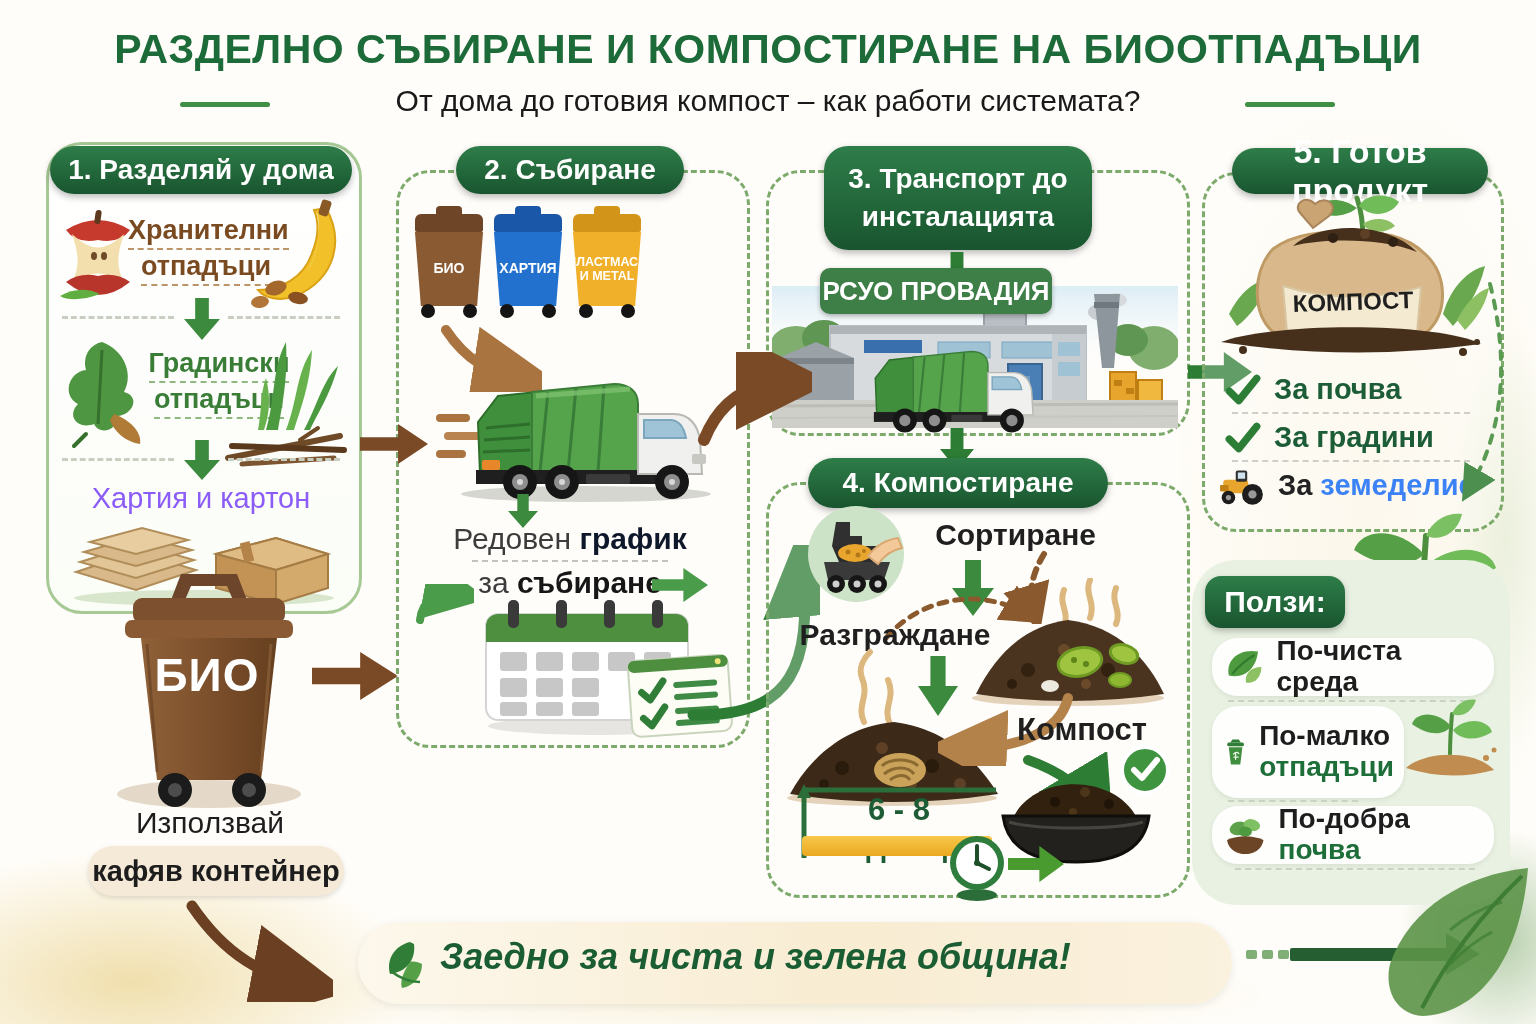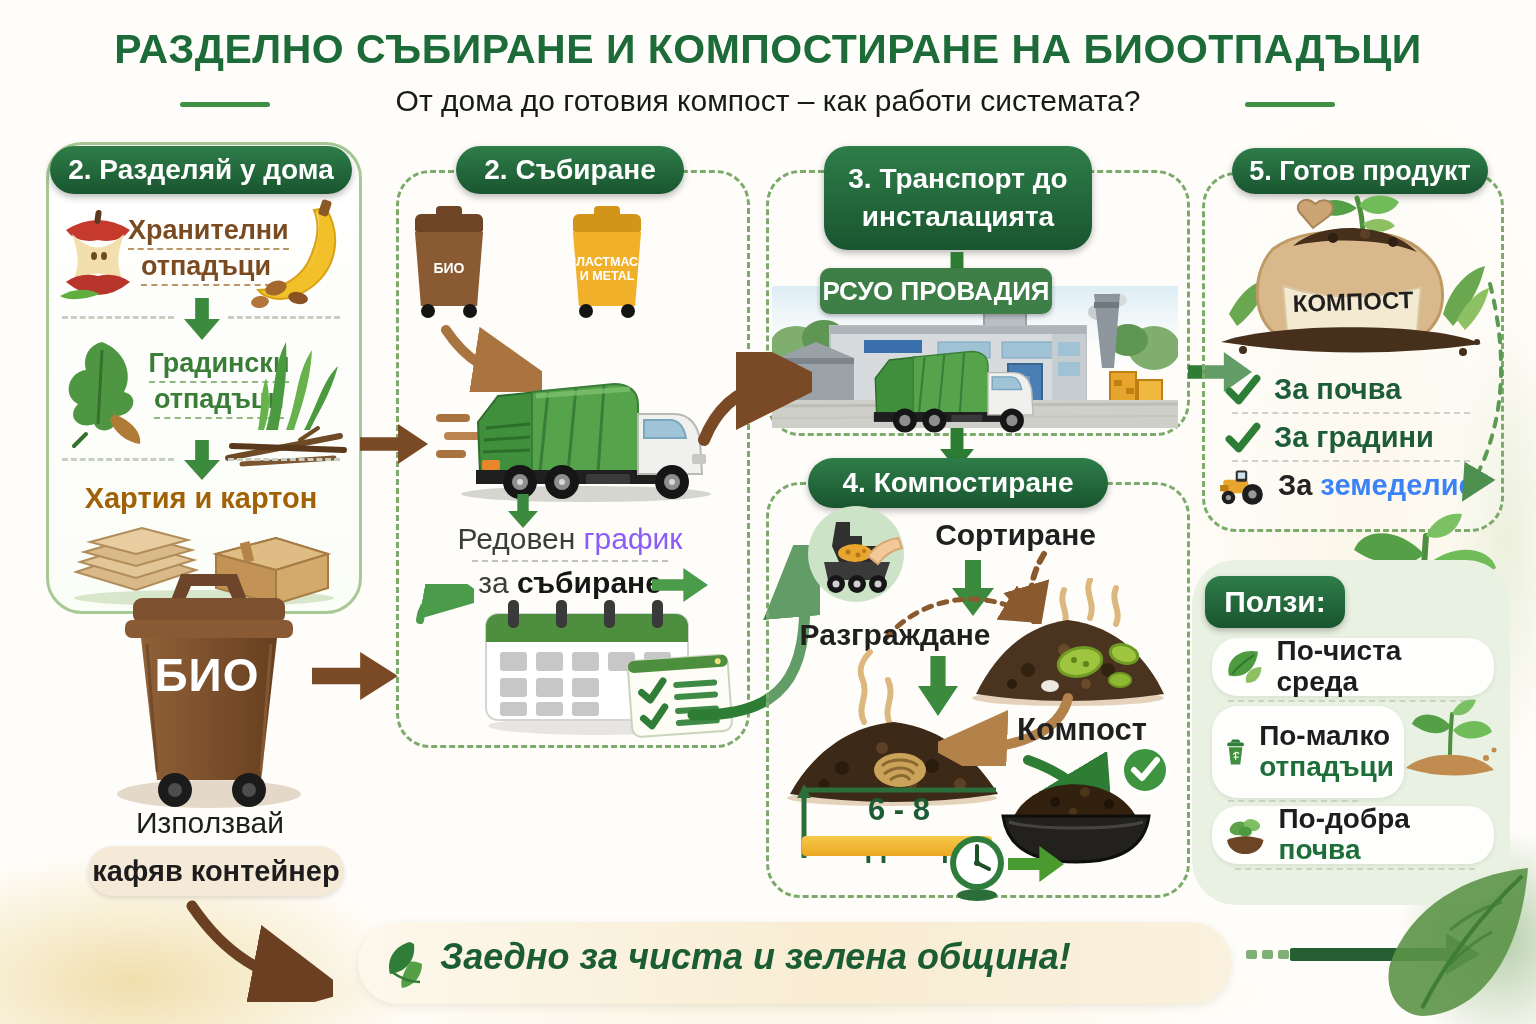--- a/index.html
+++ b/index.html
@@ -18,21 +18,21 @@
   .ga-d{position:absolute;background:#3c8a3e;clip-path:polygon(31% 0,69% 0,69% 50%,100% 50%,50% 100%,0 50%,31% 50%);}
   .ga-r{position:absolute;background:#3c8a3e;clip-path:polygon(0 33%,56% 33%,56% 0,100% 50%,56% 100%,56% 67%,0 67%);}
   .ba-r{position:absolute;background:#7a4a26;clip-path:polygon(0 33%,56% 33%,56% 0,100% 50%,56% 100%,56% 67%,0 67%);}
   .dash-sep{position:absolute;border-top:3px dashed #c9cfc0;}
   .dash-sep2{position:absolute;border-top:2px dashed #c2c2c2;}
   
   .it-brown{color:#7a4a21;font-weight:700;font-size:27px;line-height:1.35;text-align:center;}
   .it-brown span{border-bottom:2px dashed #bb9468;padding-bottom:3px;}
   .it-green{color:#3a7d37;font-weight:700;font-size:27px;line-height:1.35;text-align:center;}
   .it-green span{border-bottom:2px dashed #8fb97f;padding-bottom:3px;}
-  .it-dark{color:#a16207;font-weight:700;font-size:29px;text-align:center;}
+  .it-dark{color:#8b5cf6;font-weight:400;font-size:29px;text-align:center;}
   
   .sbin{position:absolute;width:74px;height:112px;}
   .sbin-cap{position:absolute;left:24px;top:0;width:26px;height:10px;border-radius:4px 4px 0 0;}
   .sbin-lid{position:absolute;left:3px;top:8px;right:3px;height:18px;border-radius:6px 6px 2px 2px;}
   .sbin-body{position:absolute;left:0;top:26px;right:0;bottom:12px;clip-path:polygon(4% 0,96% 0,88% 100%,12% 100%);
              display:flex;align-items:center;justify-content:center;color:#fff;font-weight:700;
              font-size:13px;line-height:1.12;text-align:center;padding:0 6px;box-sizing:border-box;}
   .sbin-w{position:absolute;bottom:0;width:14px;height:14px;border-radius:50%;background:#141414;}
   
   .ben-row{position:absolute;background:rgba(255,255,255,.92);border-radius:26px;box-shadow:0 2px 5px rgba(0,0,0,.08);
@@ -55,21 +55,21 @@
   <div class="wash" style="left:1400px;top:830px;width:200px;height:220px;background:radial-gradient(ellipse,rgba(110,160,95,.5),rgba(110,160,95,0) 72%);"></div>
   <div class="wash" style="left:1450px;top:330px;width:110px;height:420px;background:radial-gradient(ellipse,rgba(190,215,170,.35),rgba(190,215,170,0) 75%);"></div>
   <div class="wash" style="left:1180px;top:120px;width:380px;height:760px;background:radial-gradient(ellipse,rgba(248,240,218,.55),rgba(248,240,218,0) 80%);"></div>
 
   <div class="abs" style="left:0;top:26px;width:1536px;text-align:center;font-size:41px;font-weight:800;color:#1c6b39;letter-spacing:.5px;">РАЗДЕЛНО СЪБИРАНЕ И КОМПОСТИРАНЕ НА БИООТПАДЪЦИ</div>
   <div class="abs" style="left:180px;top:102px;width:90px;height:5px;background:#3f8f45;border-radius:3px;"></div>
   <div class="abs" style="left:0;top:84px;width:1536px;text-align:center;font-size:30px;color:#191919;">От дома до готовия компост – как работи системата?</div>
   <div class="abs" style="left:1245px;top:102px;width:90px;height:5px;background:#3f8f45;border-radius:3px;"></div>
 
   <div class="abs" style="left:46px;top:142px;width:310px;height:466px;border:3px solid #a6c995;border-radius:36px;background:linear-gradient(180deg,#ffffff,#fbfdf7);"></div>
-  <div class="pill" style="left:50px;top:146px;width:302px;height:48px;font-size:28px;">2. Разделяй у дома</div>
+  <div class="pill" style="left:50px;top:146px;width:302px;height:48px;font-size:28px;">1. Разделяй у дома</div>
 
   <svg class="abs" style="left:54px;top:208px;" width="88" height="100" viewBox="0 0 88 100">
     <path d="M12,22 Q44,2 76,22 Q66,36 44,32 Q22,36 12,22" fill="#c63a2e"></path>
     <path d="M18,26 C38,44 50,44 70,26 C62,50 63,58 70,76 C50,62 38,62 18,76 C25,58 26,50 18,26" fill="#f3dfae"></path>
     <path d="M12,74 Q44,100 76,74 Q62,64 44,68 Q26,64 12,74" fill="#b8352b"></path>
     <rect x="41" y="2" width="6" height="14" rx="3" fill="#5d3a1f" transform="rotate(8 44 9)"></rect>
     <ellipse cx="40" cy="48" rx="3" ry="4" fill="#6e4a26"></ellipse>
       <ellipse cx="50" cy="48" rx="3" ry="4" fill="#6e4a26"></ellipse>
     <path d="M6,88 C20,80 34,80 46,86 C30,92 14,93 6,88" fill="#5fae3f"></path>
   </svg>
@@ -163,20 +163,29 @@
   </svg>
 
   <div class="dashedbox" style="left:396px;top:170px;width:348px;height:572px;"></div>
   <div class="pill" style="left:456px;top:146px;width:228px;height:48px;font-size:28px;">2. Събиране</div>
 
   <div class="sbin" style="left:412px;top:206px;">
     <div class="sbin-cap" style="background:#6e4526;"></div>
     <div class="sbin-lid" style="background:#6e4526;"></div>
     <div class="sbin-body" style="background:#8a5a33;font-size:14px;">
         <span>БИО</span>
+      </div>
+    <div class="sbin-w" style="left:9px;"></div>
+      <div class="sbin-w" style="right:9px;"></div>
+  </div>
+  <div class="sbin" style="left:491px;top:206px;">
+    <div class="sbin-cap" style="background:#1a57a8;"></div>
+    <div class="sbin-lid" style="background:#1a57a8;"></div>
+    <div class="sbin-body" style="background:#2271cf;font-size:14px;">
+        <span>ХАРТИЯ</span>
       </div>
     <div class="sbin-w" style="left:9px;"></div>
       <div class="sbin-w" style="right:9px;"></div>
   </div>
   <div class="sbin" style="left:570px;top:206px;">
     <div class="sbin-cap" style="background:#d3941a;"></div>
     <div class="sbin-lid" style="background:#d3941a;"></div>
     <div class="sbin-body" style="background:#f1b02a;font-size:12.5px;">
         <span>ПЛАСТМАСА И METAL</span>
       </div>
@@ -221,21 +230,21 @@
       <circle cx="126" cy="120" r="3" fill="#d8d8d8"></circle>
     <circle cx="236" cy="120" r="17" fill="#161616"></circle>
       <circle cx="236" cy="120" r="8" fill="#8e8e8e"></circle>
       <circle cx="236" cy="120" r="3" fill="#d8d8d8"></circle>
   </svg>
   <div class="ba-r" style="left:360px;top:424px;width:68px;height:40px;"></div>
   <div class="ga-d" style="left:508px;top:494px;width:30px;height:34px;"></div>
 
   <div class="abs" style="left:420px;top:522px;width:300px;text-align:center;font-size:30px;">
     <span style="color:#3c3c3c;">Редовен</span>
-    <span style="color:#8b5cf6;font-weight:400;">график</span>
+    <span style="color:#0f172a;font-weight:700;">график</span>
   </div>
   <div class="dash-sep2" style="left:472px;top:560px;width:196px;"></div>
   <div class="abs" style="left:420px;top:566px;width:300px;text-align:center;font-size:30px;">
     <span style="color:#3c3c3c;">за</span>
     <span style="color:#161616;font-weight:800;">събиране</span>
   </div>
   <div class="ga-r" style="left:652px;top:568px;width:56px;height:34px;background:#4a9b4a;"></div>
   <svg class="abs" style="left:412px;top:584px;" width="62" height="42" viewBox="0 0 62 42">
     <defs>
         <marker id="mG1" markerWidth="8" markerHeight="8" refX="4.5" refY="4" orient="auto">
@@ -480,21 +489,21 @@
   <svg class="abs" style="left:944px;top:832px;" width="66" height="70" viewBox="0 0 66 70">
     <ellipse cx="33" cy="63" rx="20" ry="6" fill="#2c6e3a"></ellipse>
     <circle cx="33" cy="31" r="27" fill="#2f7d3c"></circle>
     <circle cx="33" cy="31" r="21" fill="#ffffff"></circle>
     <path d="M33,14 L33,31 L45,37" fill="none" stroke="#1d4f28" stroke-width="4" stroke-linecap="round"></path>
     <circle cx="33" cy="31" r="3" fill="#1d4f28"></circle>
   </svg>
   <div class="ga-r" style="left:1008px;top:846px;width:56px;height:36px;background:#4a9b2f;"></div>
 
   <div class="dashedbox" style="left:1202px;top:172px;width:296px;height:354px;"></div>
-  <div class="pill" style="left:1232px;top:148px;width:256px;height:46px;font-size:27px;">5. Готов продукт</div>
+  <div class="pill" style="left:1232px;top:148px;width:256px;height:46px;font-size:34px;">5. Готов продукт</div>
 
   <svg class="abs" style="left:1213px;top:194px;" width="276" height="172" viewBox="0 0 276 172">
     <path d="M150,44 C150,28 148,16 144,4" fill="none" stroke="#4e8f3f" stroke-width="5" stroke-linecap="round"></path>
     <path d="M144,14 C128,2 108,4 100,16 C112,24 132,24 144,14" fill="#55a047"></path>
     <path d="M146,12 C152,0 174,-2 186,8 C178,22 158,24 146,12" fill="#6fbc58"></path>
     <path d="M150,30 C160,22 176,24 182,32 C172,40 156,40 150,30" fill="#8cc063"></path>
     <path d="M16,120 C28,96 44,86 58,84 C50,104 38,122 24,132 Z" fill="#69a84f"></path>
     <path d="M230,120 C238,92 256,76 272,72 C266,98 252,118 240,132 Z" fill="#69a84f"></path>
     <path d="M244,126 C254,106 268,96 276,94 C272,114 260,128 252,136 Z" fill="#8cc063"></path>
     <path d="M88,20 C78,10 94,0 102,10 C114,0 126,12 116,22 L100,34 Z" fill="#caa473" stroke="#a8845a" stroke-width="2"></path>

